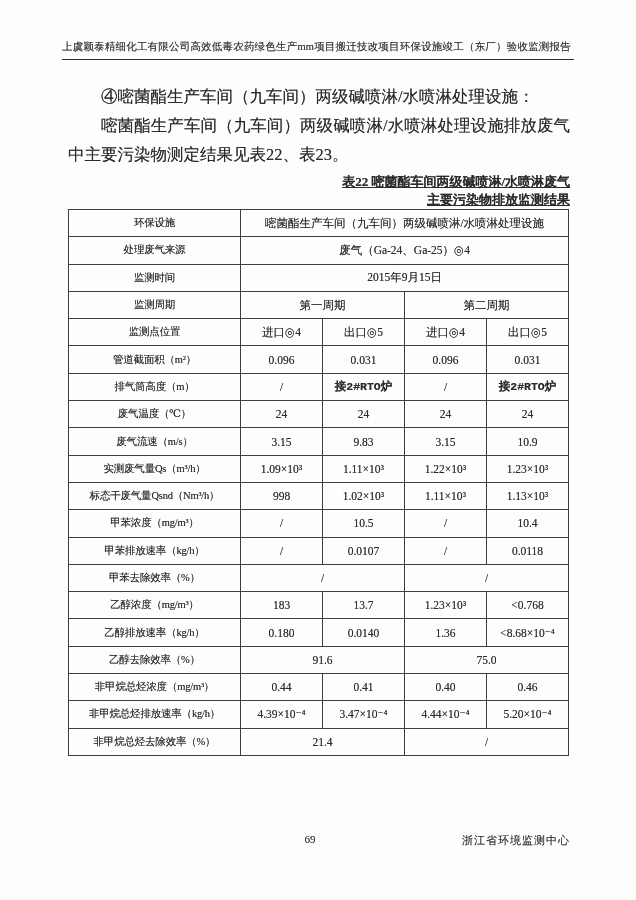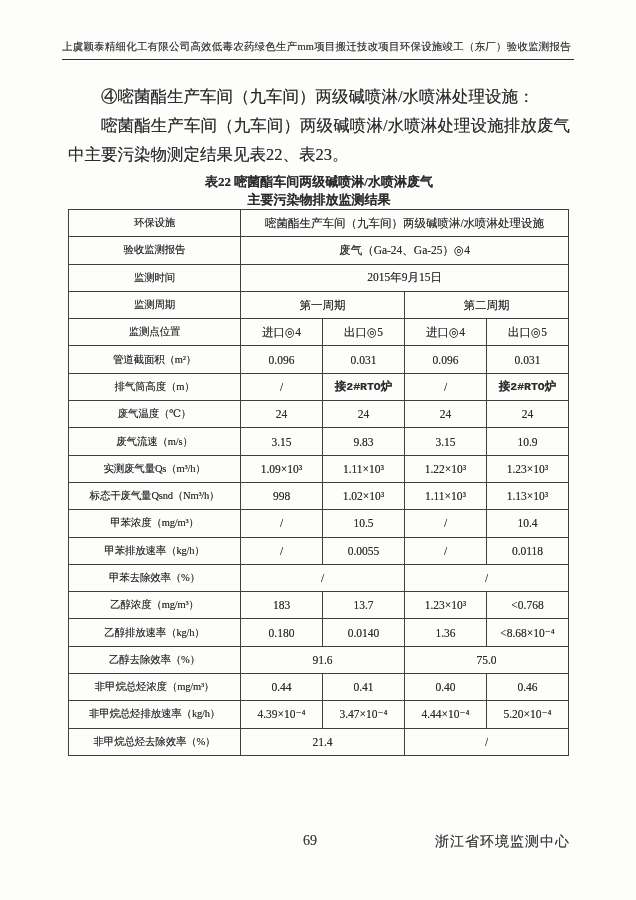--- a/index.html
+++ b/index.html
@@ -30,21 +30,21 @@
 
   .body-text{
     position:absolute; left:68px; right:66px; top:82px;
     font-size:16.5px; line-height:29px;
     text-align:justify;
   }
   .body-text p{ text-indent:2em; }
 
   .table-title{
     position:absolute; left:68px; right:66px; top:173px;
-    text-align:center; font-weight:bold; font-size:13px; line-height:18px;
+    text-align:right; font-weight:bold; font-size:13px; line-height:18px;text-decoration:underline;
   }
 
   .data-table{
     position:absolute; left:68px; top:209px;
     width:500px;
     border-collapse:collapse;
     table-layout:fixed;
   }
   .data-table col.c0{width:172px;}
   .data-table col.cn{width:82px;}
@@ -54,21 +54,21 @@
     height:27.3px;
     font-size:11.5px;
     padding:0 1px;
     white-space:nowrap; overflow:hidden;
   }
   .data-table td.rowhead{ font-size:10.5px; letter-spacing:-.2px; }
   .data-table td.bold{ font-weight:bold; font-size:11.5px;font-family:Liberation Mono, monospace; }
 
   .page-footer{
     position:absolute; left:12px; right:0; top:833px; height:20px;
-    font-size:14px; color:#3a3a3a;
+    font-size:11px; color:#3a3a3a;
   }
   .page-number{
     position:absolute; left:0; right:0; text-align:center;
     transform:translateX(-14px);
   }
   .footer-org{
     position:absolute; right:66px; top:0;
     letter-spacing:1px;
   }
 </style>
@@ -94,21 +94,21 @@
       <col class="cn">
       <col class="cn">
       <col class="cn">
   </colgroup>
   <tbody id="table-body">
       <tr>
         <td class="rowhead">环保设施</td>
         <td colspan="4">嘧菌酯生产车间（九车间）两级碱喷淋/水喷淋处理设施</td>
       </tr>
       <tr>
-        <td class="rowhead">验收监测报告</td>
+        <td class="rowhead">处理废气来源</td>
         <td colspan="4">废气（Ga-24、Ga-25）◎4</td>
       </tr>
       <tr>
         <td class="rowhead">监测时间</td>
         <td colspan="4">2015年9月15日</td>
       </tr>
       <tr>
         <td class="rowhead">监测周期</td>
         <td colspan="2">第一周期</td>
         <td colspan="2">第二周期</td>
@@ -165,21 +165,21 @@
       <tr>
         <td class="rowhead">甲苯浓度（mg/m³）</td>
         <td>/</td>
         <td>10.5</td>
         <td>/</td>
         <td>10.4</td>
       </tr>
       <tr>
         <td class="rowhead">甲苯排放速率（kg/h）</td>
         <td>/</td>
-        <td>0.0055</td>
+        <td>0.0107</td>
         <td>/</td>
         <td>0.0118</td>
       </tr>
       <tr>
         <td class="rowhead">甲苯去除效率（%）</td>
         <td colspan="2">/</td>
         <td colspan="2">/</td>
       </tr>
       <tr>
         <td class="rowhead">乙醇浓度（mg/m³）</td>

